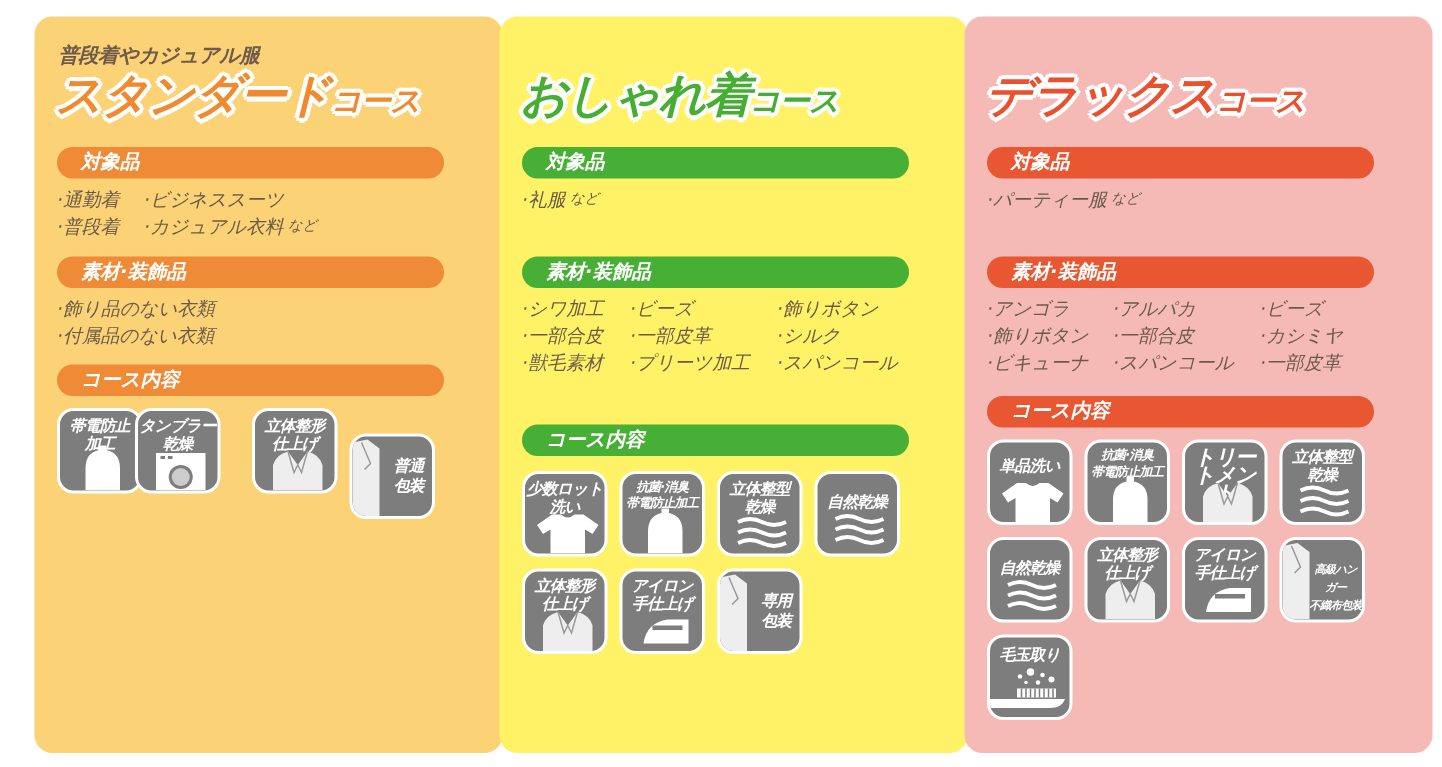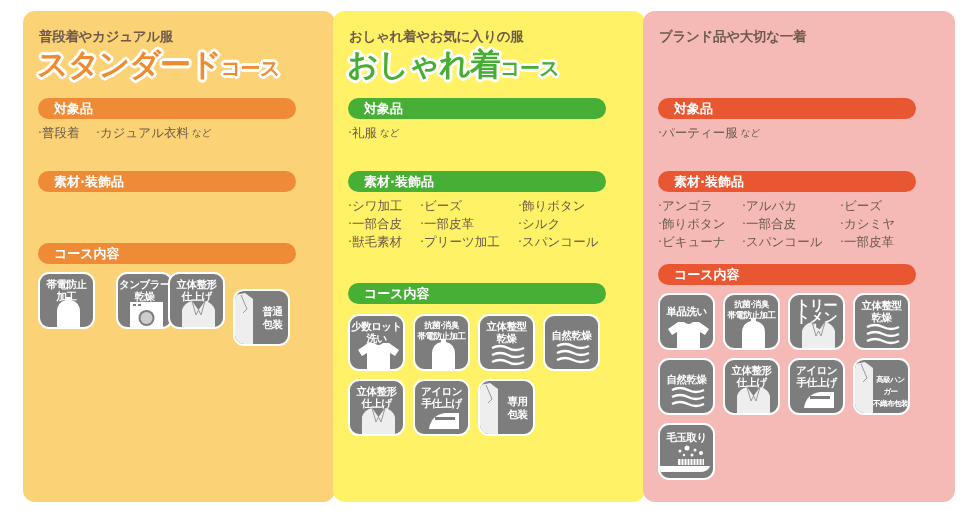--- a/index.html
+++ b/index.html
@@ -1,18 +1,18 @@
 <!DOCTYPE html>
 <html><head>
 <meta charset="utf-8">
 <style>
   * { box-sizing: border-box; margin: 0; padding: 0; }
   html, body { width: 961px; height: 511px; background: #ffffff; overflow: hidden; }
   body { position: relative; font-family: "DejaVu Sans", "Liberation Sans", sans-serif; color: #6b5a4a; }
-  .panel { position: absolute; top: 11px; width: 312px; height: 491px; border-radius: 12px; }
+  .panel { position: absolute; top: 11px; width: 312px; height: 491px; border-radius: 12px; font-style: italic; }
   .panel.std { left: 23px; background: #fbd275; }
   .panel.osh { left: 333px; background: #fff266; }
   .panel.dlx { left: 643px; background: #f5b9b6; }
 
   .subtitle { position: absolute; left: 16px; top: 17px; font-size: 13.5px; font-weight: bold; color: #6e5b4b; letter-spacing: -0.3px; white-space: nowrap; }
   .course-title { position: absolute; left: 14px; top: 38px; white-space: nowrap; font-weight: bold; line-height: 1; }
   .course-title .big { font-size: 31px; letter-spacing: -1px; }
   .course-title .small { font-size: 20px; letter-spacing: -0.5px; }
   .std .course-title { color: #f08a2e; text-shadow: 2px 0 0 #fff,-2px 0 0 #fff,0 2px 0 #fff,0 -2px 0 #fff,2px 2px 0 #fff,-2px -2px 0 #fff,2px -2px 0 #fff,-2px 2px 0 #fff,3px 0 0 #fff,-3px 0 0 #fff,0 3px 0 #fff,0 -3px 0 #fff; }
   .osh .course-title { color: #48ae33; text-shadow: 2px 0 0 #fff,-2px 0 0 #fff,0 2px 0 #fff,0 -2px 0 #fff,2px 2px 0 #fff,-2px -2px 0 #fff,2px -2px 0 #fff,-2px 2px 0 #fff,3px 0 0 #fff,-3px 0 0 #fff,0 3px 0 #fff,0 -3px 0 #fff; }
@@ -41,38 +41,50 @@
 
 <div class="panel std">
   <div class="subtitle">普段着やカジュアル服</div>
   <div class="course-title">
     <span class="big">スタンダード</span><span class="small">コース</span>
   </div>
 
   <div class="bar" style="top:87px">対象品</div>
   <div class="list" style="top:113px">
     <div class="row">
+        <span class="cell" style="width:58px">·通勤着</span>
+        <span class="cell">·ビジネススーツ</span>
+      </div>
+    <div class="row">
         <span class="cell" style="width:58px">·普段着</span>
         <span class="cell">·カジュアル衣料</span>
         <span class="nado">など</span>
       </div>
   </div>
 
   <div class="bar" style="top:160px">素材·装飾品</div>
+  <div class="list" style="top:186px">
+    <div class="row">
+        <span class="cell">·飾り品のない衣類</span>
+      </div>
+    <div class="row">
+        <span class="cell">·付属品のない衣類</span>
+      </div>
+  </div>
 
   <div class="bar" style="top:232px">コース内容</div>
   <div class="icons" style="top:261px">
     <div class="icon" style="left:0;top:0">
       <div class="lbl" style="white-space:pre-line">帯電防止
 加工</div>
       <svg width="57" height="57">
           <path d="M17 57 V42 Q17 32 26 30 L26 27 L31 27 L31 30 Q40 32 40 42 V57 Z" fill="#fff"></path>
         </svg>
     </div>
-    <div class="icon" style="left:78px;top:0">
+    <div class="icon" style="left:52px;top:0">
       <div class="lbl" style="white-space:pre-line">タンブラー
 乾燥</div>
       <svg width="57" height="57">
           <rect x="12" y="32" width="33" height="25" fill="#fff"></rect>
           <rect x="15" y="34" width="3" height="2" fill="#7d7d7d"></rect>
           <rect x="20" y="34" width="3" height="2" fill="#7d7d7d"></rect>
           <circle cx="28.5" cy="48" r="8" fill="#7d7d7d"></circle>
           <circle cx="28.5" cy="48" r="6" fill="#ccc"></circle>
         </svg>
     </div>
@@ -89,21 +101,20 @@
 包装</div>
       <svg width="57" height="57">
           <path d="M0 8 L10 6 L18 12 V57 H0 Z" fill="#eee"></path>
           <path d="M6 8 L12 22 L8 26" fill="none" stroke="#999" stroke-width="1"></path>
         </svg>
     </div>
   </div>
 </div>
 
 <div class="panel osh">
-  <div class="subtitle">おしゃれ着やお気に入りの服</div>
   <div class="course-title">
     <span class="big">おしゃれ着</span><span class="small">コース</span>
   </div>
 
   <div class="bar" style="top:87px">対象品</div>
   <div class="list" style="top:113px">
     <div class="row">
         <span class="cell">·礼服</span>
         <span class="nado">など</span>
       </div>
@@ -186,21 +197,23 @@
 包装</div>
       <svg width="57" height="57">
           <path d="M0 8 L10 6 L18 12 V57 H0 Z" fill="#eee"></path>
           <path d="M6 8 L12 22 L8 26" fill="none" stroke="#999" stroke-width="1"></path>
         </svg>
     </div>
   </div>
 </div>
 
 <div class="panel dlx">
-  <div class="subtitle">ブランド品や大切な一着</div>
+  <div class="course-title">
+    <span class="big">デラックス</span><span class="small">コース</span>
+  </div>
 
   <div class="bar" style="top:87px">対象品</div>
   <div class="list" style="top:113px">
     <div class="row">
         <span class="cell">·パーティー服</span>
         <span class="nado">など</span>
       </div>
   </div>
 
   <div class="bar" style="top:160px">素材·装飾品</div>

